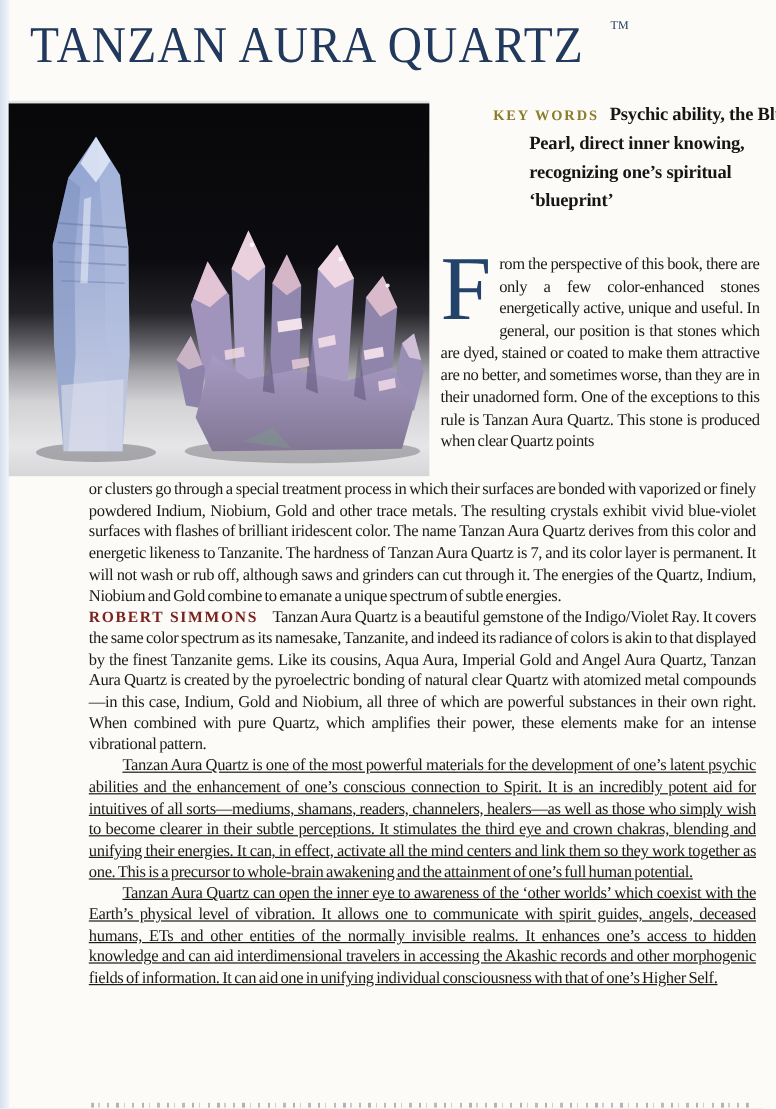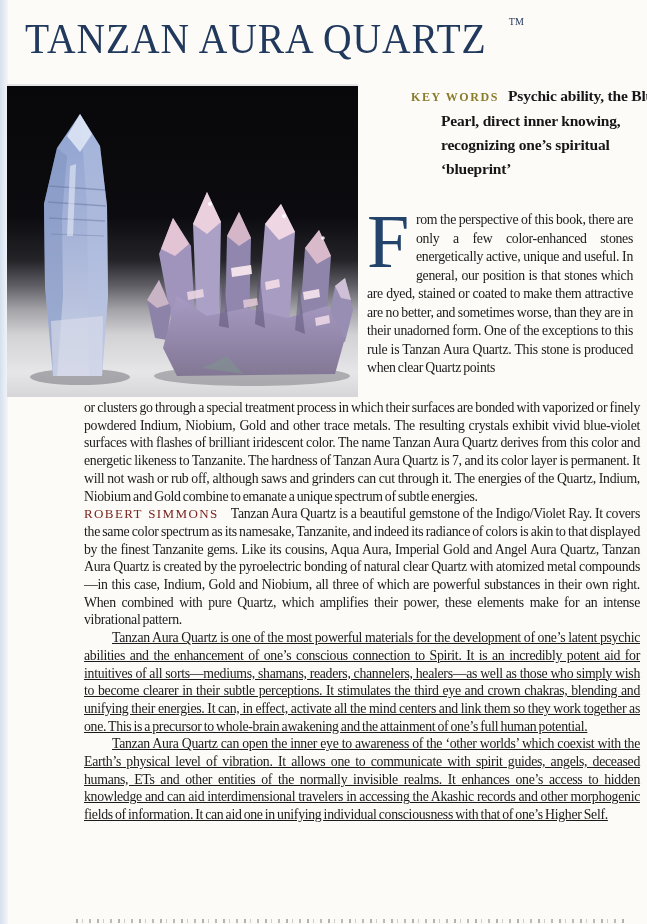--- a/index.html
+++ b/index.html
@@ -27,26 +27,26 @@
     letter-spacing:-0.2px;}
   .prop-label{font-size:12px;font-weight:bold;letter-spacing:1.6px;
     color:#8a7c2a;margin-right:9px;}
   
   .intro-col{position:absolute;left:367px;top:211px;width:266px;
     font-size:13.8px;line-height:18.5px;text-align:justify;
     letter-spacing:-0.3px;word-spacing:-1px;color:#1b1b1b;}
   .dropcap{float:left;font-size:76px;line-height:56px;height:56px;
     color:#24436b;padding:2px 7px 0 0;font-weight:400;}
   
-  .main{position:absolute;left:84px;top:399px;width:556px;
+  .main{position:absolute;left:74px;top:399px;width:556px;
     font-size:13.8px;line-height:17.7px;text-align:justify;
     letter-spacing:-0.3px;word-spacing:-1px;color:#1b1b1b;}
   .main p{margin:0;}
   .rs-para{margin-top:12px;}
-  .rs-label{color:#7a231e;font-weight:normal;font-size:13px;
+  .rs-label{color:#7a231e;font-weight:bold;font-size:13px;
     letter-spacing:1.4px;margin-right:12px;word-spacing:0;}
   .indent{text-indent:28px;text-decoration:underline;}
   
   .clip-line{position:absolute;left:76px;top:919px;width:548px;height:4px;
     opacity:.5;
     background:repeating-linear-gradient(90deg,
       rgba(70,70,70,.8) 0 2px, transparent 2px 6px,
       rgba(70,70,70,.5) 6px 7px, transparent 7px 13px,
       rgba(70,70,70,.7) 13px 15px, transparent 15px 21px);}
 </style>

